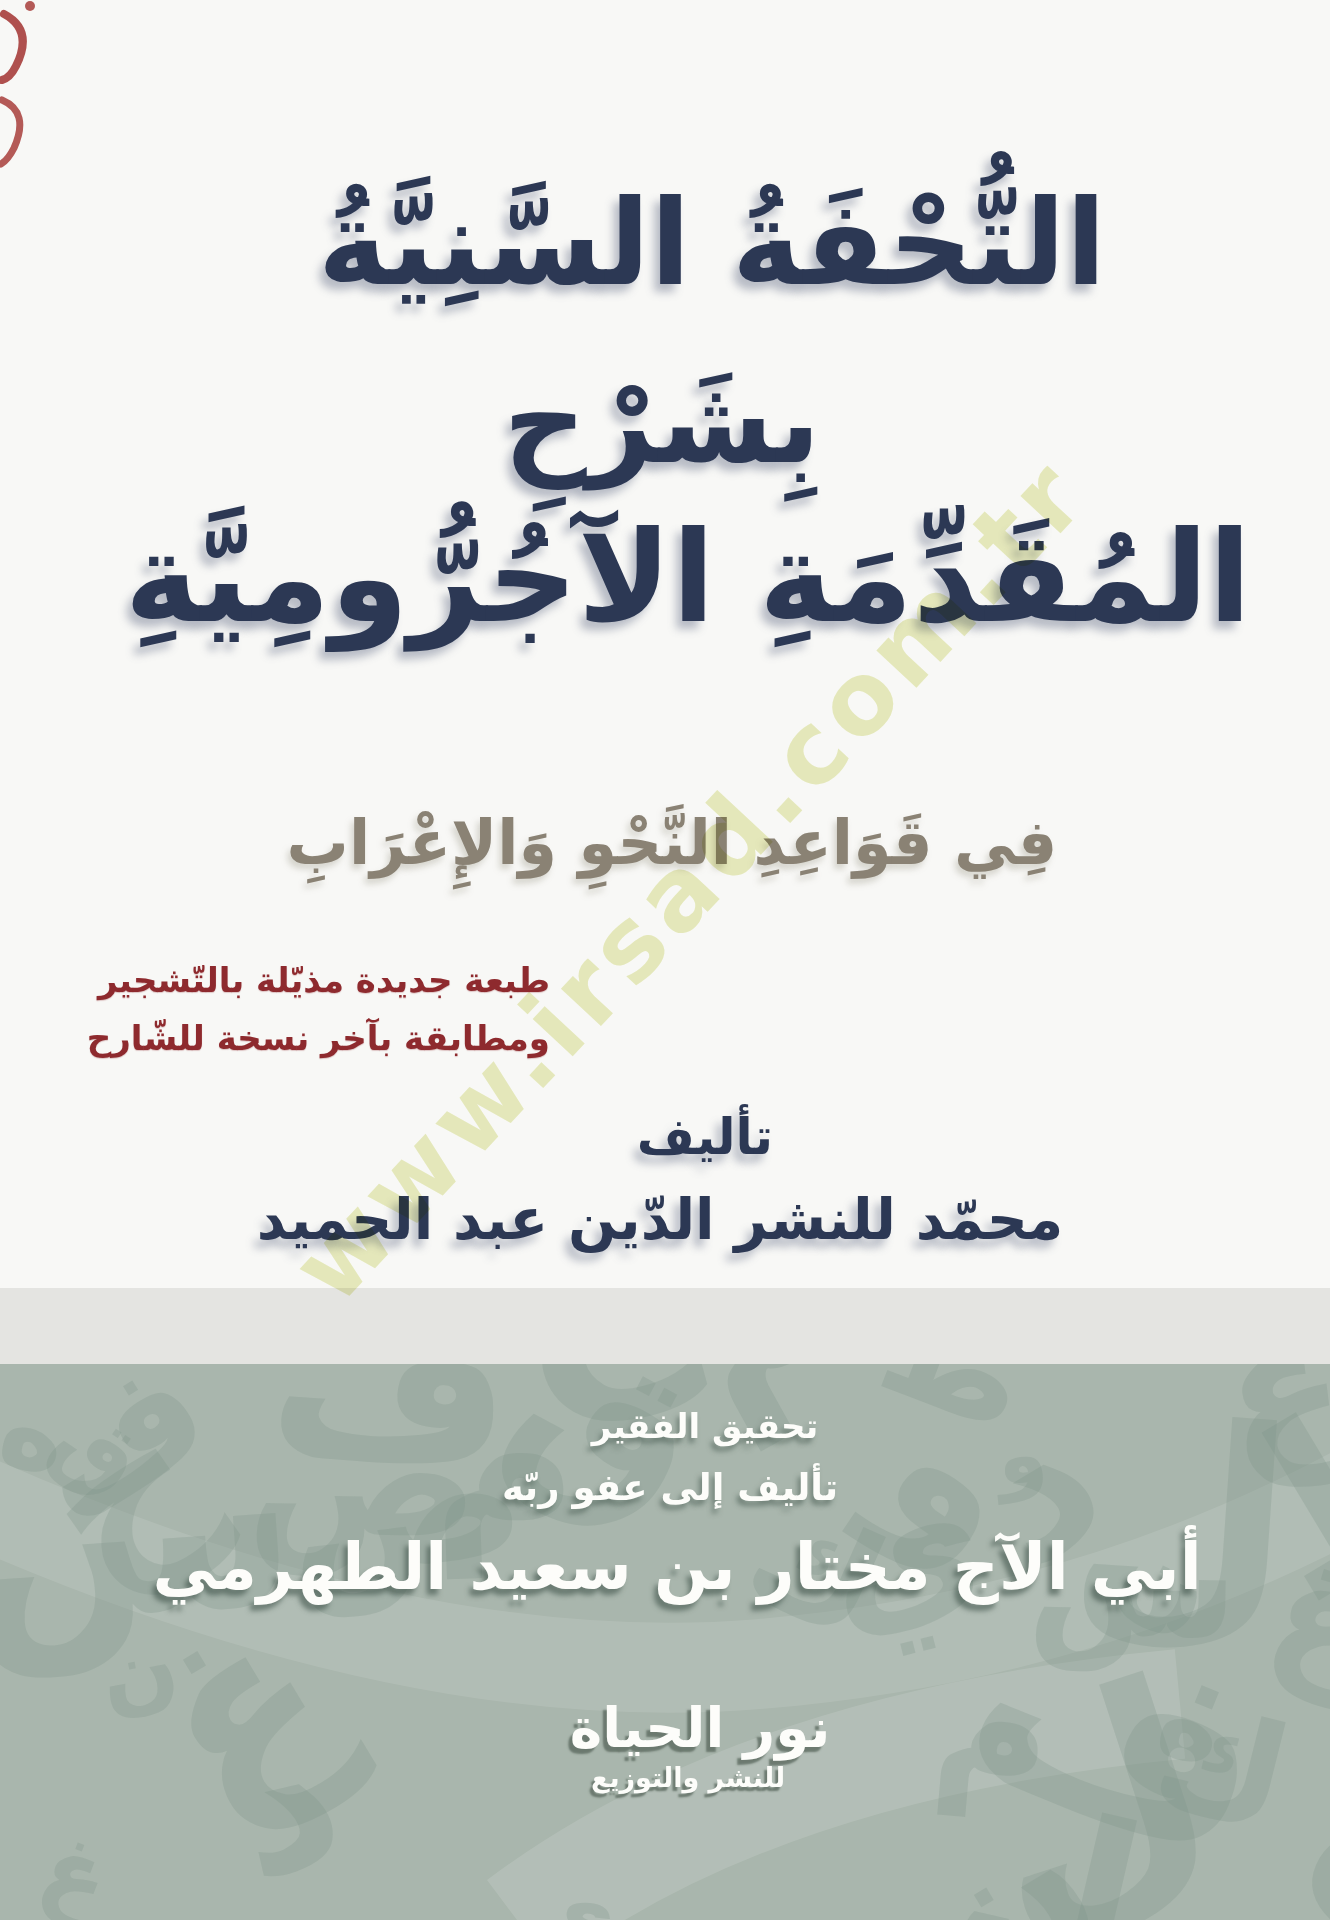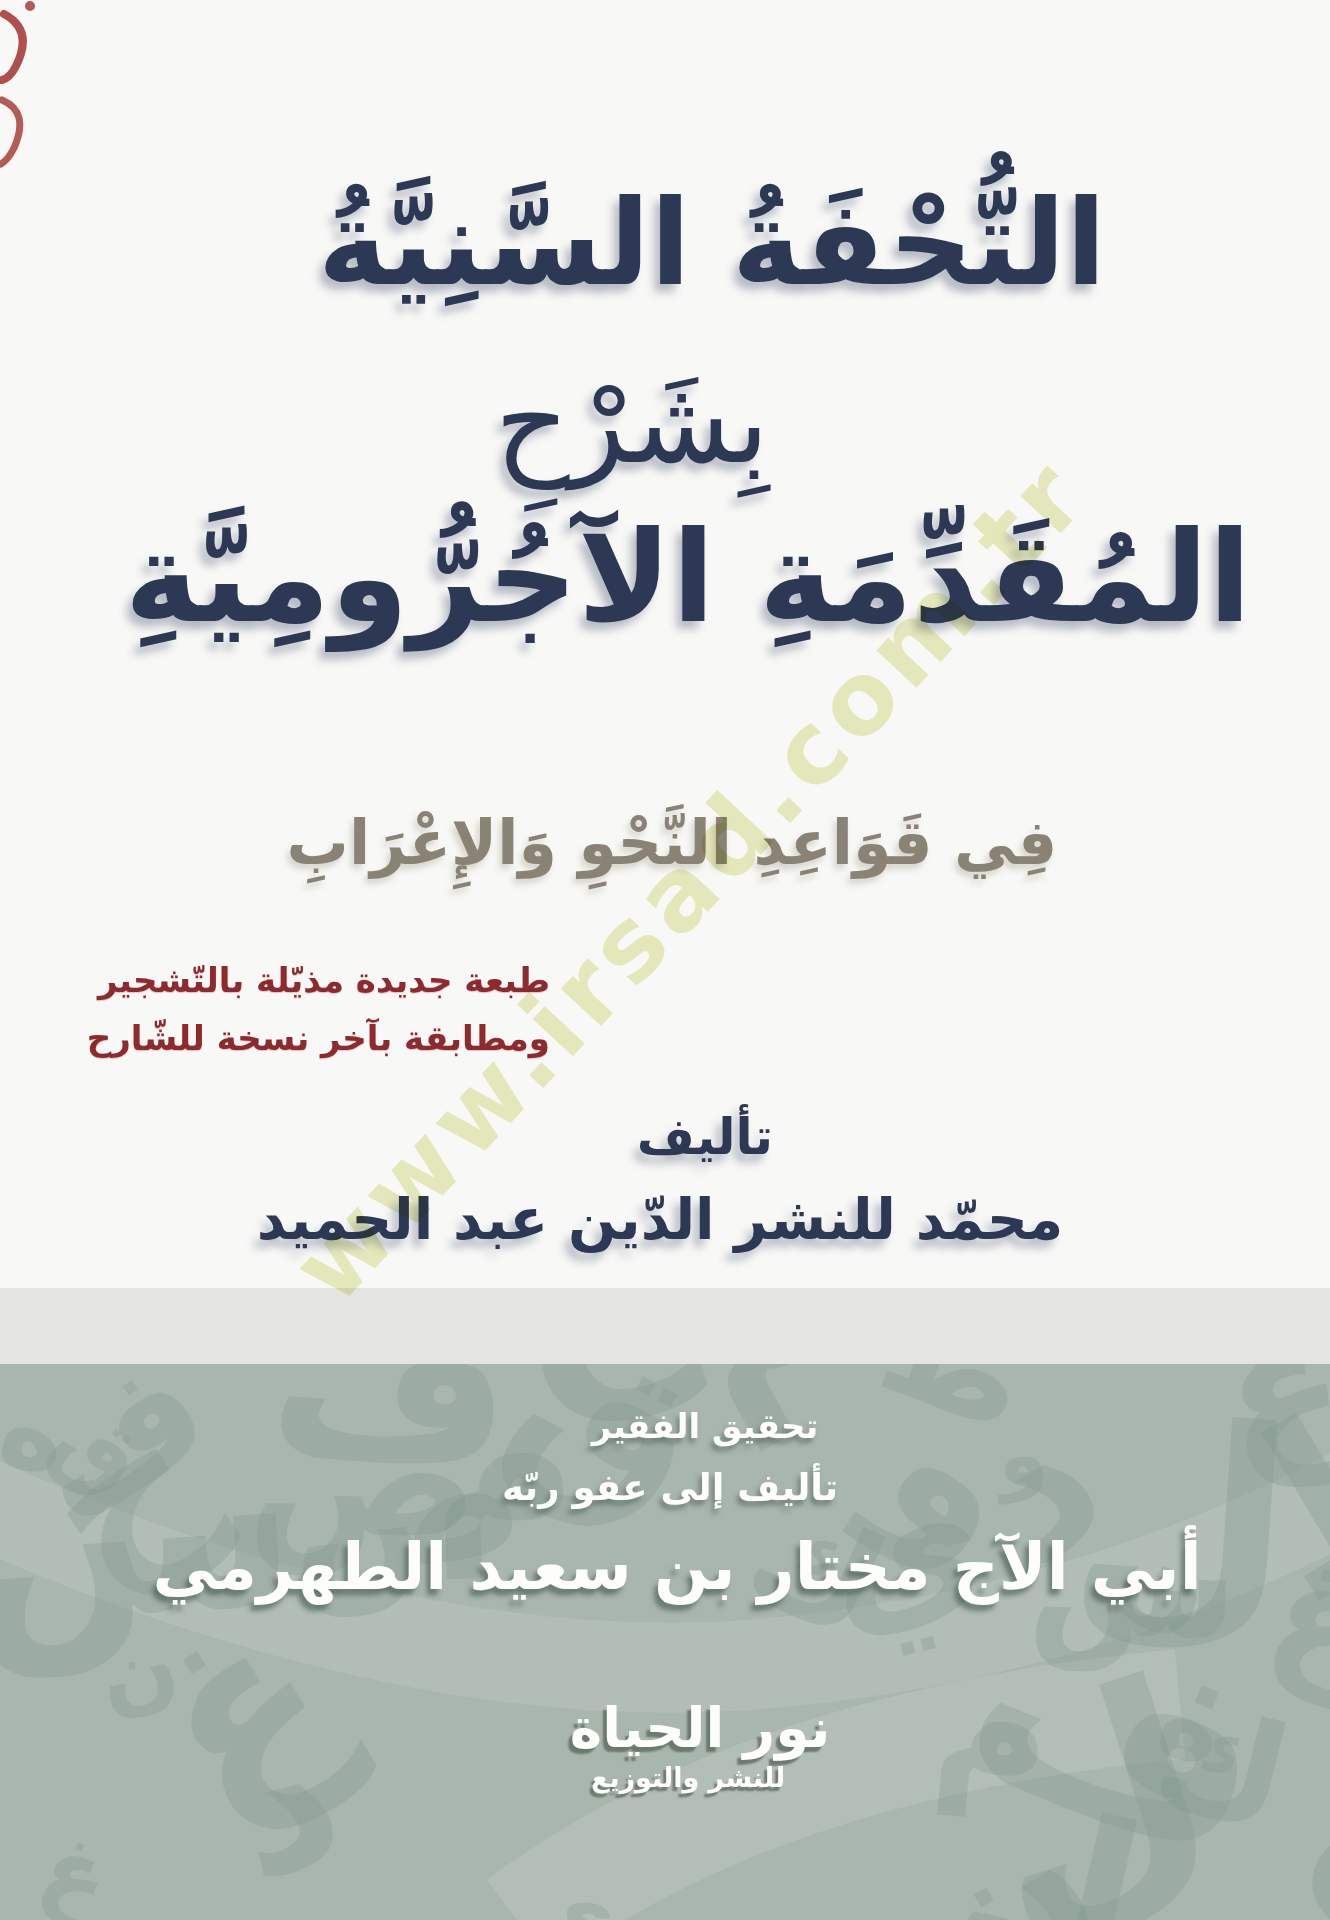--- a/index.html
+++ b/index.html
@@ -9,21 +9,21 @@
     margin:0 auto;
     background:#f8f8f6;
     overflow:hidden;
     font-family:"DejaVu Sans","Liberation Sans",sans-serif;
   }
   .abs{position:absolute;white-space:nowrap;}
   .ctr{transform:translateX(-50%);margin-top:16px;}
   
   .navy{color:#2c3854;text-shadow:-6px 8px 9px rgba(95,105,130,0.42);}
   .title1{top:158px;left:712px;font-size:118px;font-weight:bold;}
-  .title2{top:338px;left:632px;font-size:116px;font-weight:normal;}
+  .title2{top:338px;left:662px;font-size:116px;font-weight:bold;}
   .title3{top:488px;left:688px;font-size:126px;font-weight:bold;}
   .subtitle{
     top:790px;left:672px;font-size:62px;font-weight:bold;
     color:#8a8274;text-shadow:-3px 5px 6px rgba(150,145,130,0.35);
   }
   .edition{
     top:952px;left:145px;width:405px;
     text-align:left;
     color:#8e2a2e;font-size:34px;font-weight:bold;line-height:1.7;
     text-shadow:0 1px 1px rgba(142,42,46,0.25);

